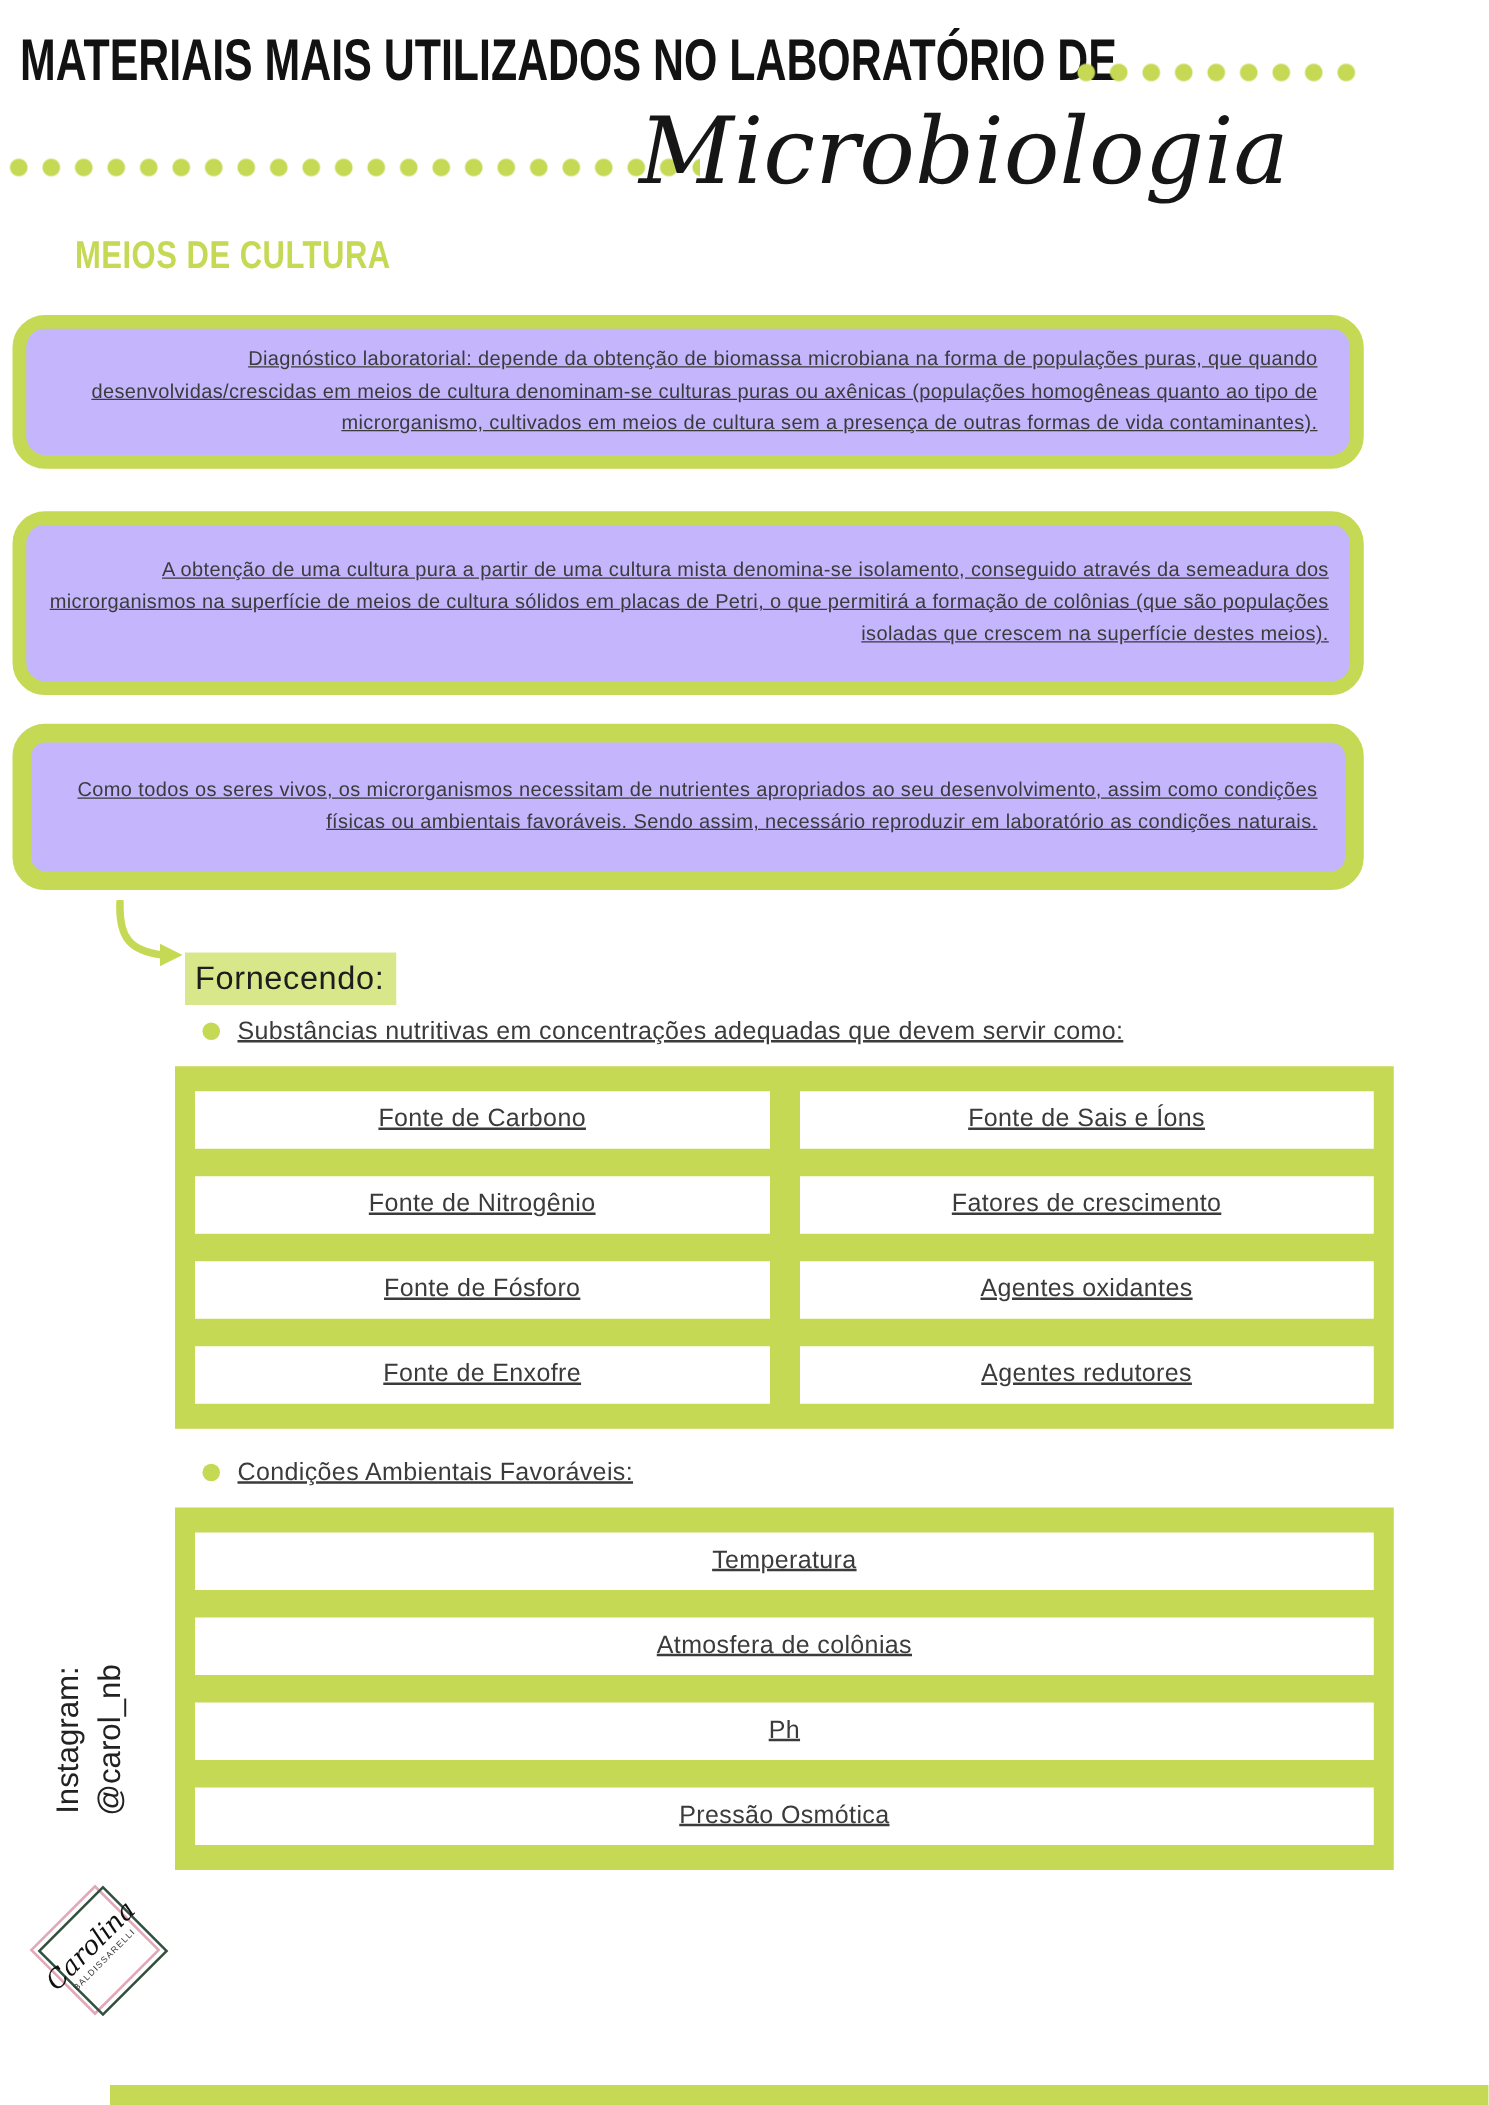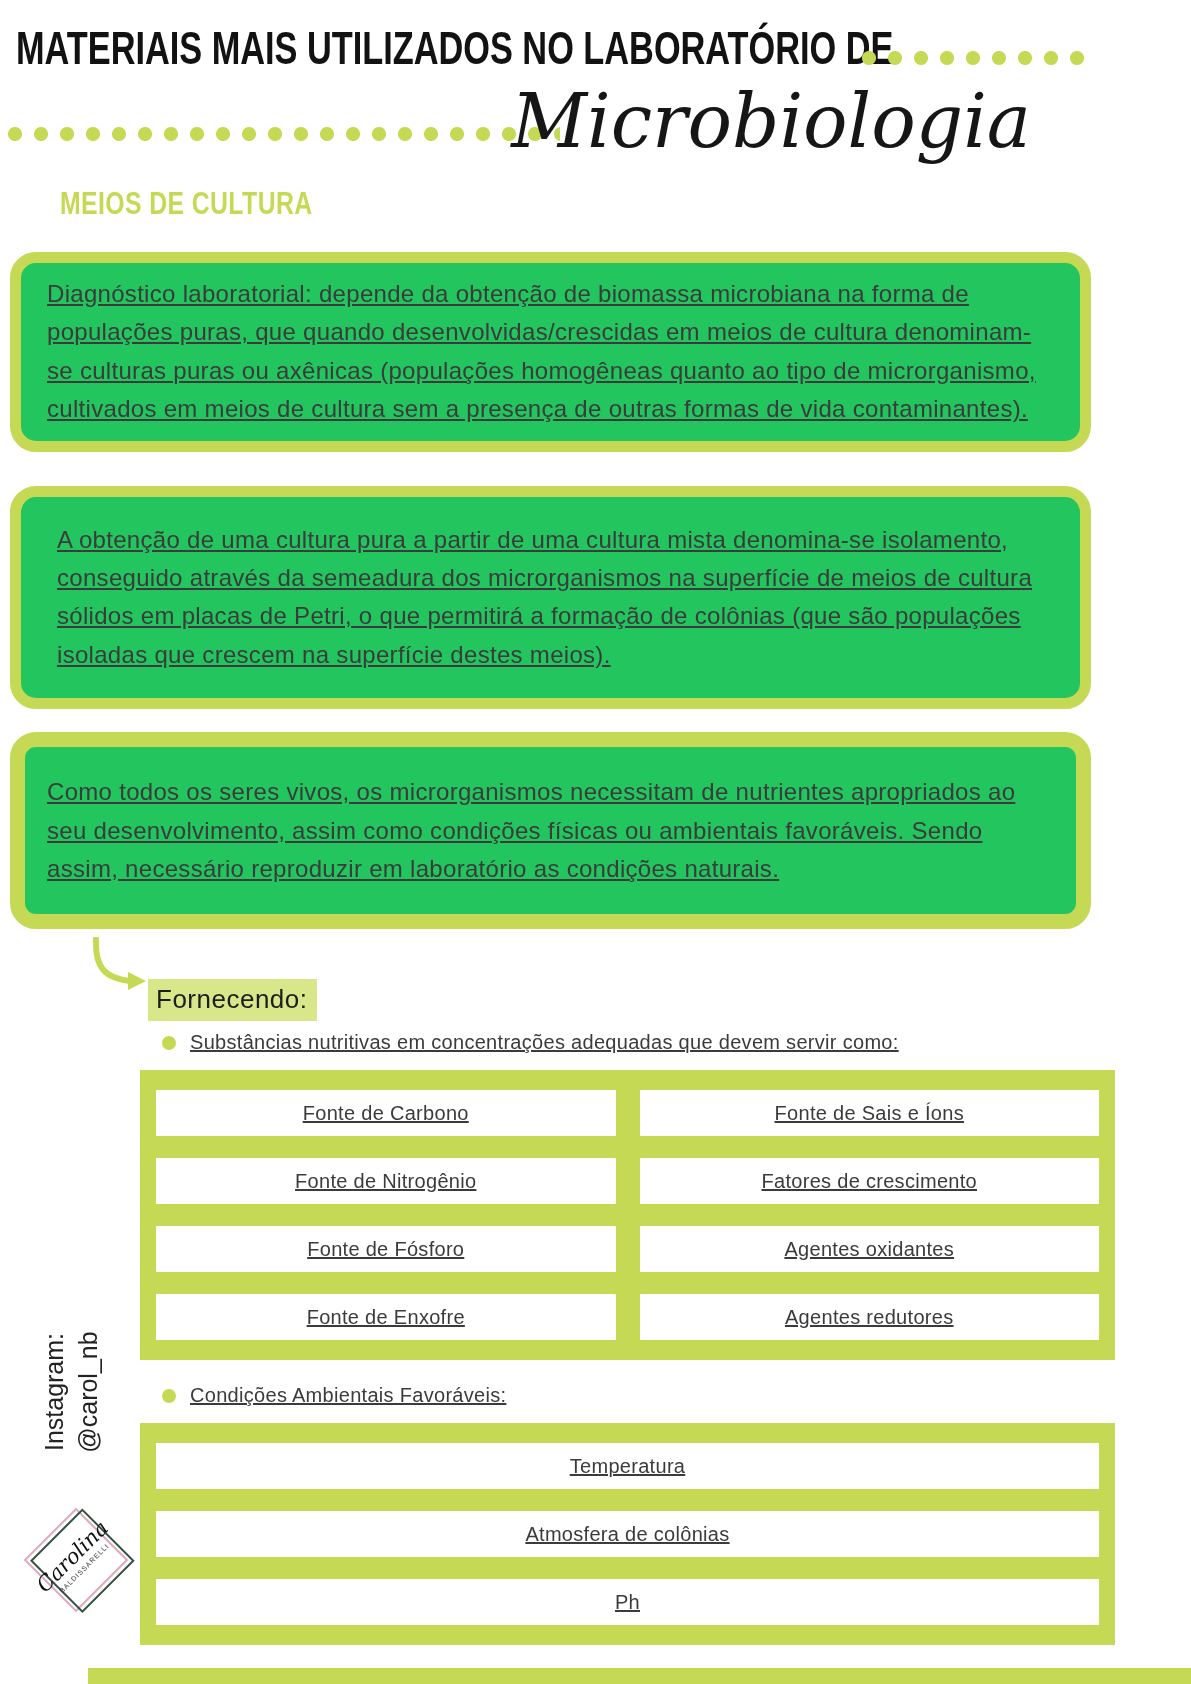--- a/index.html
+++ b/index.html
@@ -44,25 +44,26 @@
     font-size:31px;font-weight:bold;color:var(--green);
     transform:scaleX(0.8);transform-origin:left top;
     white-space:nowrap;letter-spacing:0.5px;
   }
   
   .note-box{
     margin:0 100px 0 10px;
     border:11px solid var(--green);
     border-radius:26px;
     padding:12px 26px;
-    font-size:24px;line-height:1.6;
+    font-size:16px;line-height:1.6;
     letter-spacing:0.3px;color:var(--ink);
-    background:#22c55e;
-  }
-  .note-box.b2{margin-top:34px;padding:24px 36px;}
+    background:#c4b5fd;
+    text-align:right;
+  }
+  .note-box.b2{margin-top:34px;padding:24px 17px;}
   .note-box.b3{margin-top:23px;border-width:15px;padding:26px 22px;}
   
   .fornecendo-row{position:relative;margin:26px 0 0 148px;height:52px;}
   .fornecendo-arrow{position:absolute;left:-62px;top:-18px;width:62px;height:60px;}
   .fornecendo-label{
     display:inline-block;
     background:var(--green-light);
     padding:5px 10px 6px 8px;
     font-size:26px;color:#1d1d1d;letter-spacing:0.5px;margin-top:24px;
   }
@@ -175,20 +176,21 @@
 
   <div class="bullet-line">
     <span class="bullet-dot"></span>
     <span>Condições Ambientais Favoráveis:</span>
   </div>
 
   <div class="green-table one-col">
     <div class="cell">Temperatura</div>
     <div class="cell">Atmosfera de colônias</div>
     <div class="cell">Ph</div>
+    <div class="cell">Pressão Osmótica</div>
   </div>
 
   <div class="instagram">
     <div>Instagram:</div>
     <div>@carol_nb</div>
   </div>
 
   <div class="logo">
     <div class="diamond"></div>
     <div class="diamond dark"></div>

